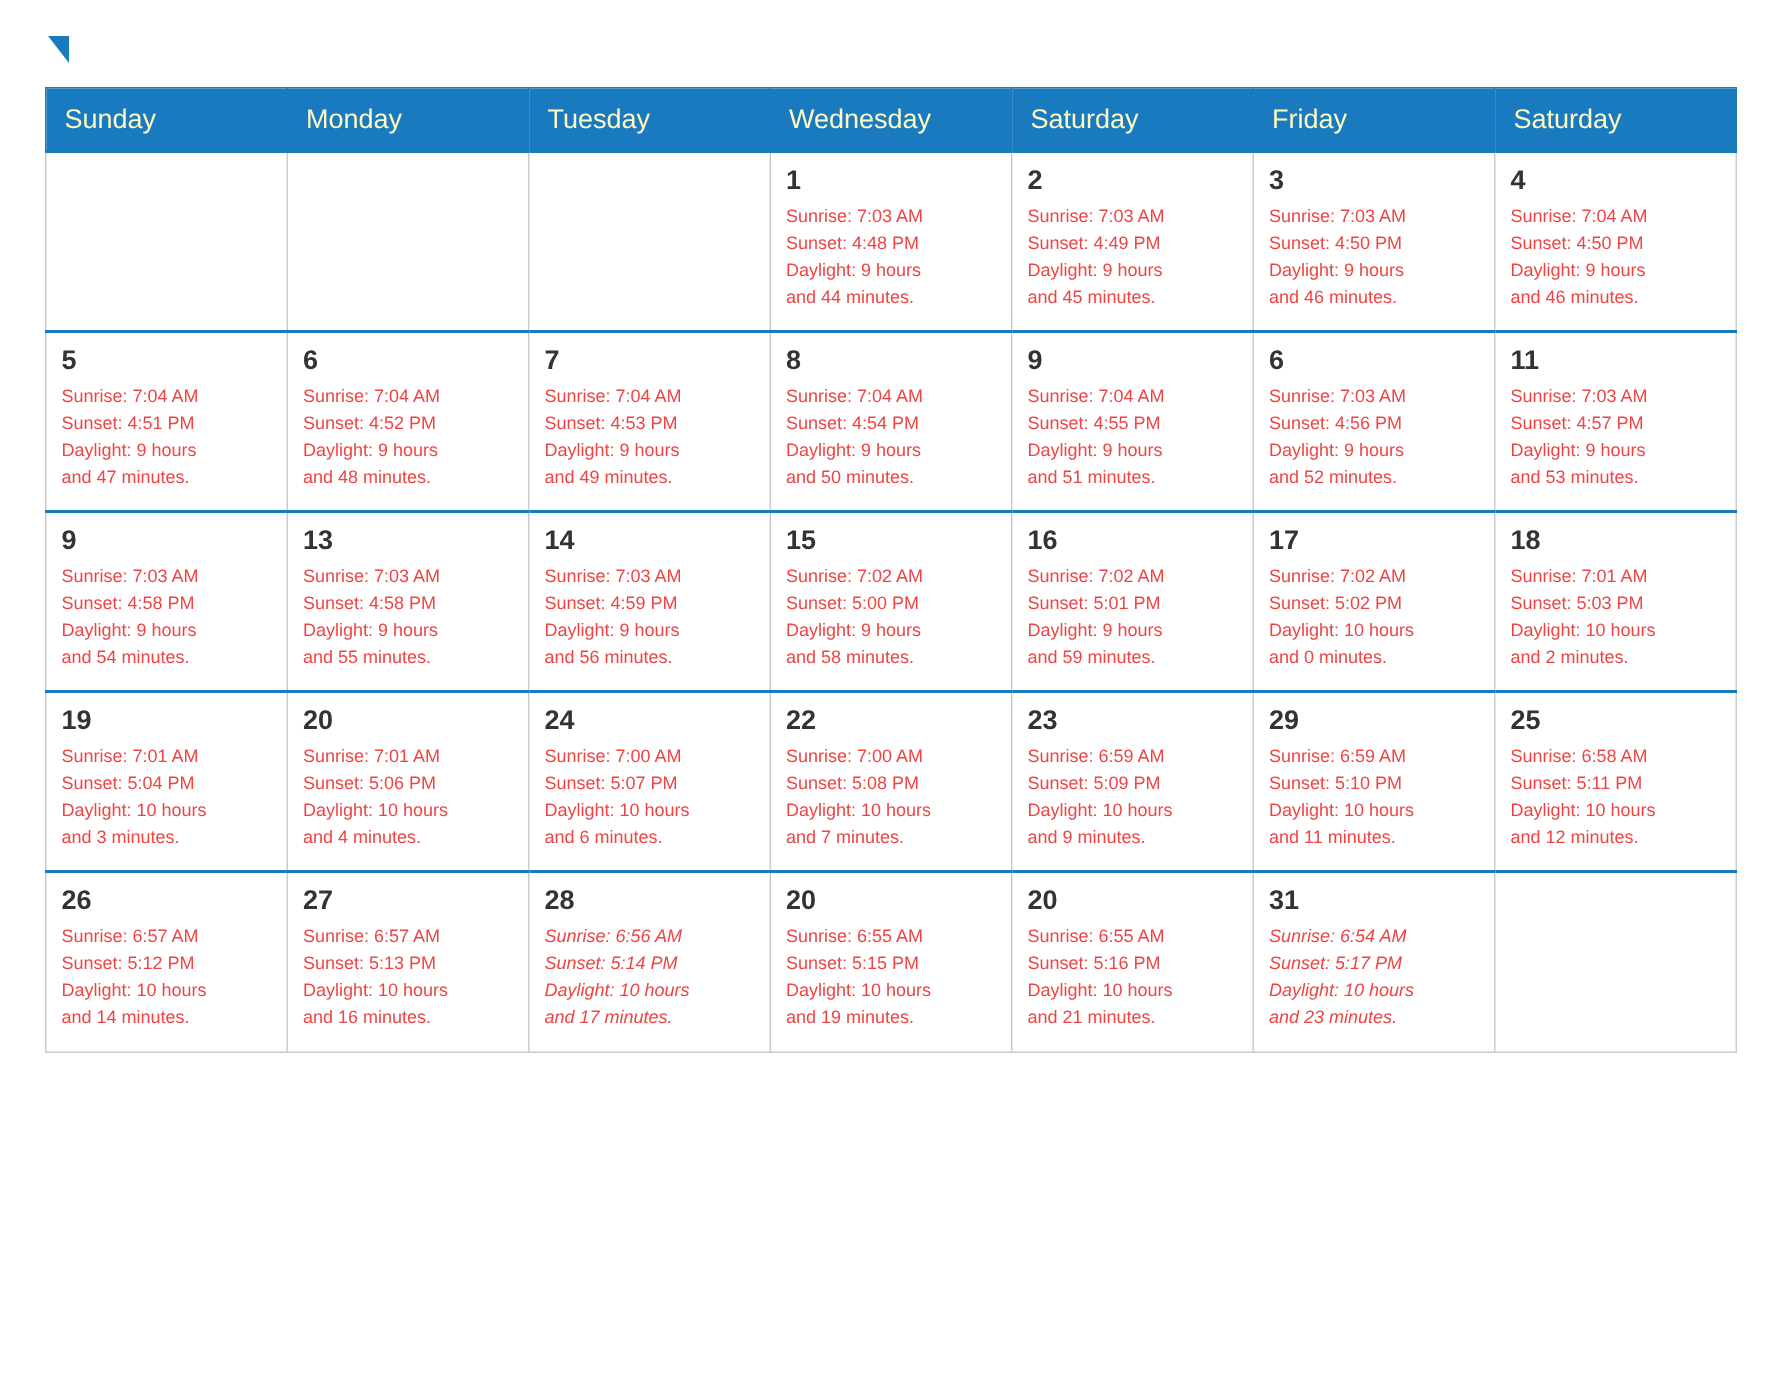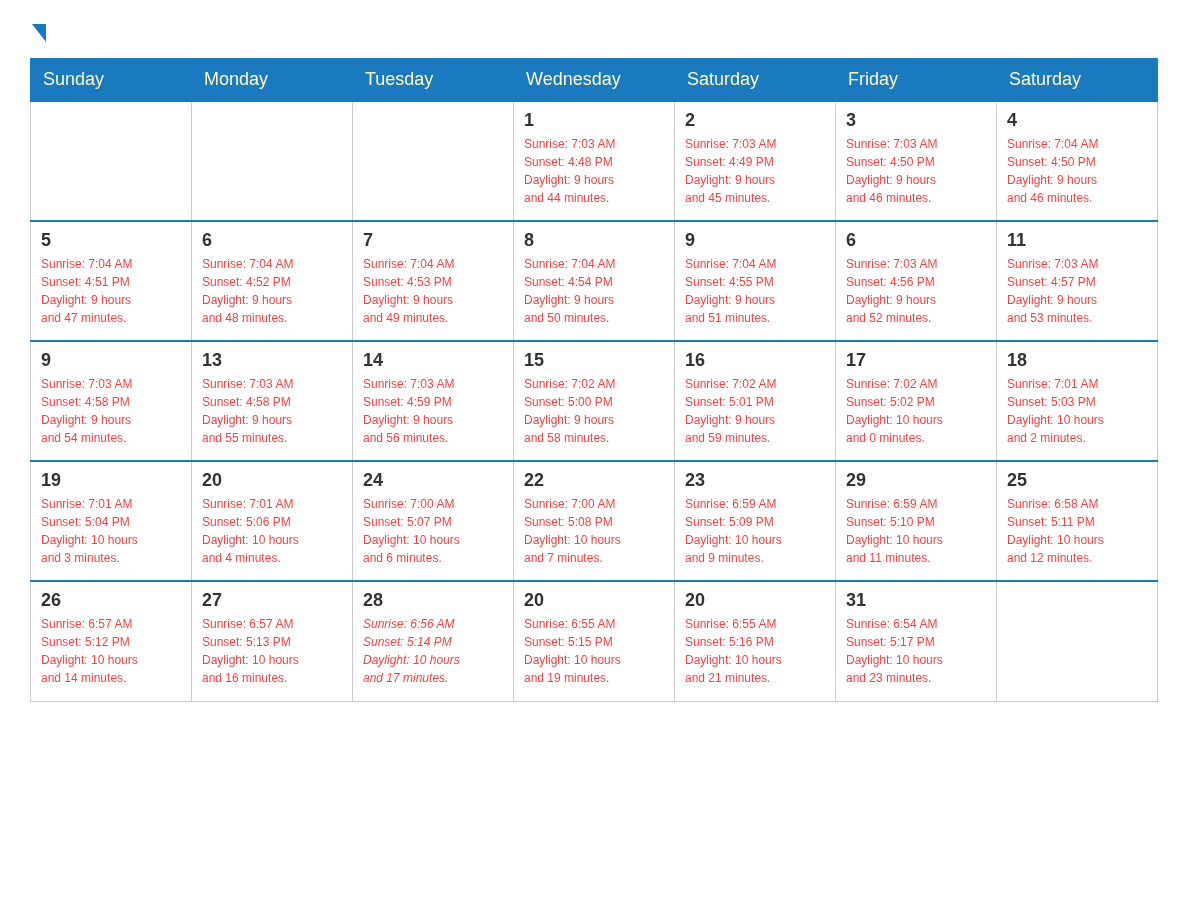--- a/index.html
+++ b/index.html
@@ -349,21 +349,21 @@
         </td>
         <td>
           <span class="day-number">20</span>
           <div class="day-info" style="white-space: pre-line;">Sunrise: 6:55 AM
 Sunset: 5:16 PM
 Daylight: 10 hours
 and 21 minutes.</div>
         </td>
         <td>
           <span class="day-number">31</span>
-          <div class="day-info" style="white-space: pre-line;">Sunrise: 6:54 AM
+          <div class="day-info" style="white-space: pre-line; font-style: italic;">Sunrise: 6:54 AM
 Sunset: 5:17 PM
 Daylight: 10 hours
 and 23 minutes.</div>
         </td>
         <td class="empty-cell"></td>
       </tr>
     </tbody>
 </table>
 
 </body></html>

